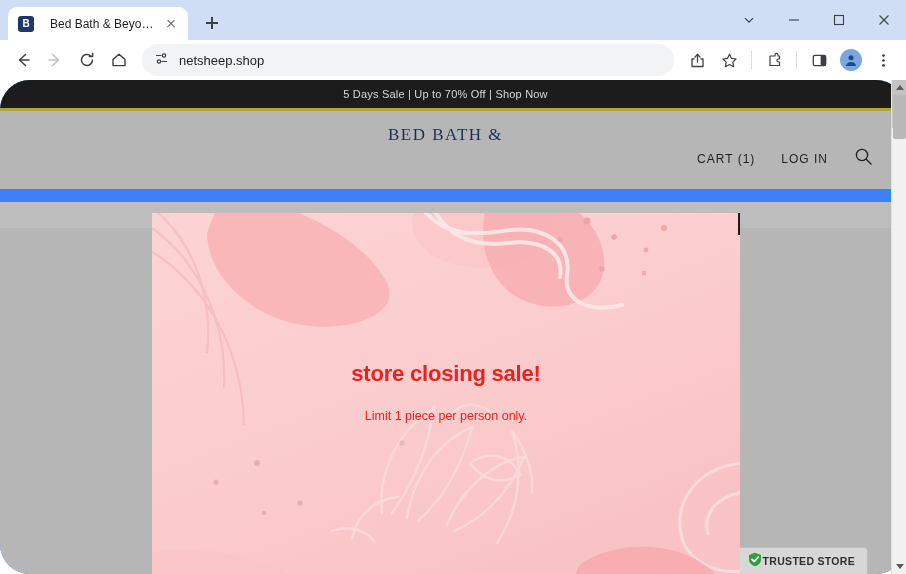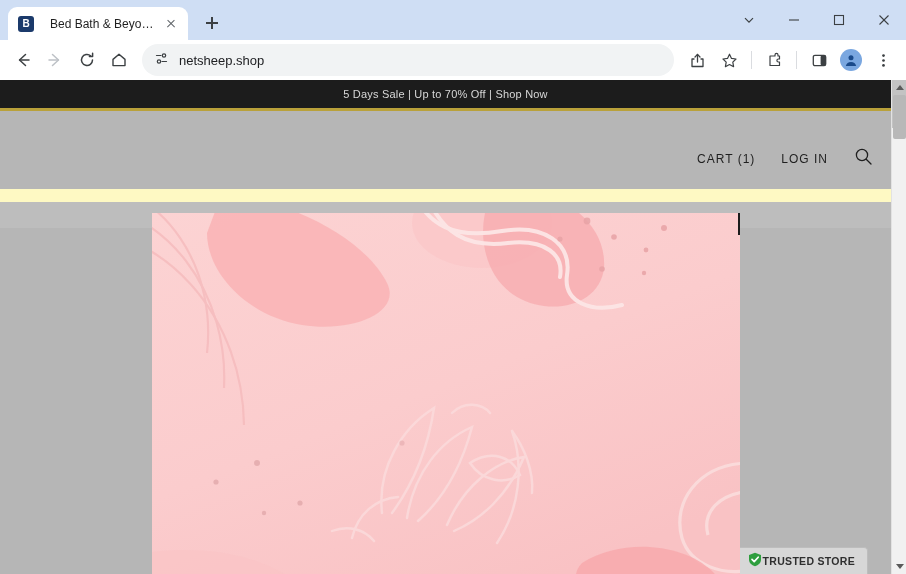--- a/index.html
+++ b/index.html
@@ -74,21 +74,21 @@
   .omni-url { font-size:13px; color:#202124; }
   .tb-sep { width:1px; height:18px; background:#dadce0; margin:0 5px; }
   .avatar-btn {
     width:22px; height:22px; border-radius:50%; background:#7aa7e0;
     display:flex; align-items:center; justify-content:center;
   }
 
   
   .viewport {
     position:absolute; left:0; top:80px; width:906px; height:494px;
-    background:#fef9c3; overflow:hidden;
+    background:#3b82f6; overflow:hidden;border-radius:30px;
   }
   .page-inner { position:absolute; left:0; top:0; width:891px; height:494px; }
 
   .promo-bar {
     height:28px; background:#1c1c1c; color:#d8d8d8;
     display:flex; align-items:center; justify-content:center;
     font-size:11px; letter-spacing:.2px;
   }
   .gold-rule { height:3px; background:#b9a13a; }
 
@@ -298,20 +298,21 @@
 
   <div class="viewport">
     <div class="page-inner">
 
       <div class="promo-bar">
         <span>5 Days Sale | Up to 70% Off | Shop Now</span>
       </div>
       <div class="gold-rule"></div>
 
       <div class="site-header">
+        <div class="brand">BED BATH &amp;</div>
         <div class="header-right">
           <span class="hr-link">CART (1)</span>
           <span class="hr-link">LOG IN</span>
           <span>
             <svg width="19" height="19" viewBox="0 0 19 19">
                 <circle cx="8" cy="8" r="5.6" fill="none" stroke="#1f1f1f" stroke-width="1.3"></circle>
                 <line x1="12.2" y1="12.2" x2="17" y2="17" stroke="#1f1f1f" stroke-width="1.3" stroke-linecap="round"></line>
               </svg>
           </span>
         </div>
@@ -403,21 +404,23 @@
             <path d="M430 350 C470 325 530 330 560 358 C585 382 540 400 480 396 C436 392 412 368 430 350 Z" fill="#f8a9ad" opacity=".85"></path>
             <path d="M520 372 C548 358 588 360 600 378 L600 400 L505 400 Z" fill="#c8a8a8" opacity=".7"></path>
 
             <path d="M-10 340 C60 330 120 345 150 375 L150 400 L-10 400 Z" fill="#fac2c4" opacity=".55"></path>
 
             <circle cx="250" cy="230" r="2.6" fill="#e7aeb0" opacity=".7"></circle>
           </svg>
         </div>
 
         <div class="modal-text">
+          <div class="modal-title">store closing sale!</div>
           <div class="modal-sub">
+            <div>Limit 1 piece per person only.</div>
           </div>
         </div>
 
         <div class="modal-close"></div>
       </div>
 
     </div>
   </div>
 
   <div class="scrollbar">

